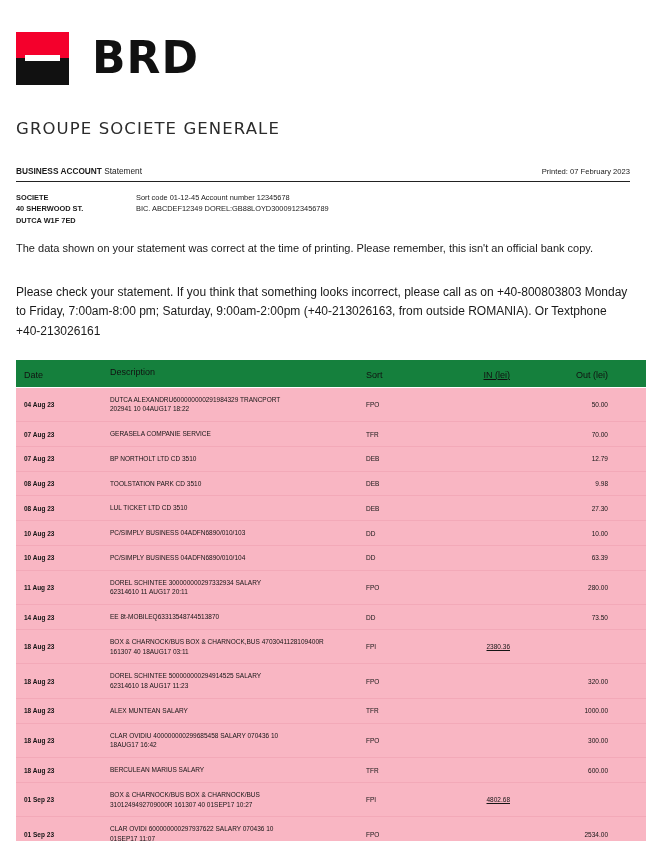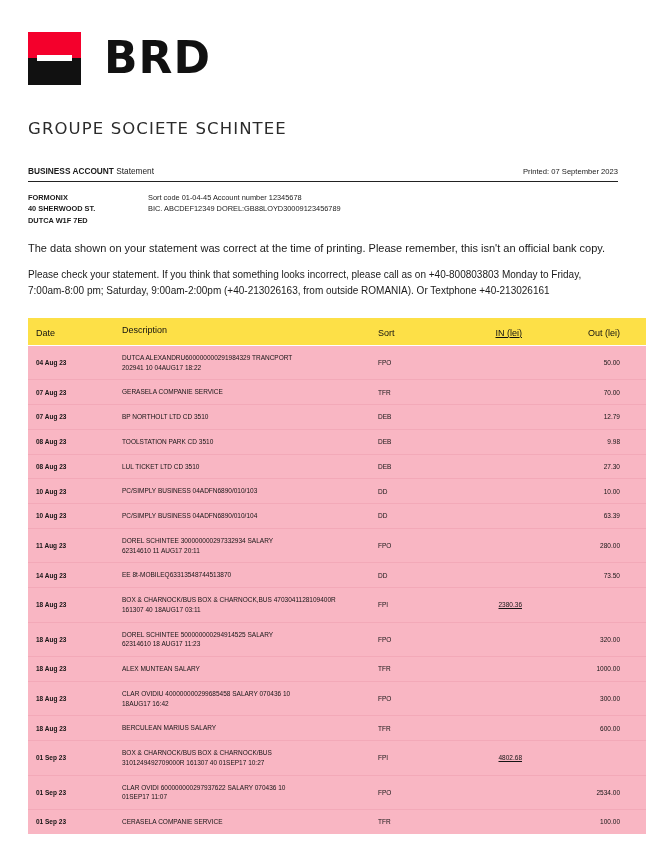--- a/index.html
+++ b/index.html
@@ -12,21 +12,21 @@
     height: 841px;
     font-family: "Liberation Sans", sans-serif;
     color: #1a1a1a;
     position: relative;
     overflow: hidden;
   }
   .page {
     width: 646px;
     height: 669px;
     box-sizing: border-box;
-    padding: 0 28px;
+    padding: 0 16px;
     position: relative;
   }
 
   
   .logo-row {
     display: flex;
     align-items: center;
     padding-top: 27px;
     height: 62px;
   }
@@ -101,35 +101,35 @@
     flex: 0 0 auto;
   }
   .acct-col { flex: 1 1 auto; }
 
   .note {
     margin-top: 14px;
     font-size: 11px;
     line-height: 1.5;
   }
   .note2 {
-    margin-top: 10px;
-    font-size: 10px;
+    margin-top: 26px;
+    font-size: 12px;
     line-height: 1.62;
   }
 
   
   .table {
     margin-top: 19px;
     width: 100%;
     border-collapse: collapse;
     table-layout: fixed;
     background: #f9b6c3;
   }
   .table th {
-    background: #fde047;
+    background: #15803d;
     font-weight: normal;
     font-size: 9px;
     color: #111;
     padding: 6px 0 7px 0;
     vertical-align: bottom;
     border-bottom: 1.4px solid #ffffff;
   }
   .table td {
     background: #f9b6c3;
     font-size: 6.5px;
@@ -163,36 +163,36 @@
 
   <div class="logo-row">
     <div class="logo-mark">
       <div class="top"></div>
       <div class="bottom"></div>
       <div class="bar"></div>
     </div>
     <div class="logo-text">BRD</div>
   </div>
 
-  <div class="groupe">GROUPE SOCIETE SCHINTEE</div>
+  <div class="groupe">GROUPE SOCIETE GENERALE</div>
 
   <div class="title-row">
     <div class="title-left"><span>BUSINESS ACCOUNT</span><span class="small"> Statement</span></div>
-    <div class="title-right">Printed: 07 September 2023</div>
+    <div class="title-right">Printed: 07 February 2023</div>
   </div>
   <div class="rule"></div>
 
   <div class="addr-row">
     <div class="addr-col">
-      <div>FORMONIX</div>
+      <div>SOCIETE</div>
       <div>40 SHERWOOD ST.</div>
       <div>DUTCA W1F 7ED</div>
     </div>
     <div class="acct-col">
-      <div>Sort code 01-04-45  Account number 12345678</div>
+      <div>Sort code 01-12-45  Account number 12345678</div>
       <div>BIC. ABCDEF12349   DOREL:GB88LOYD30009123456789</div>
     </div>
   </div>
 
   <div class="note">The data shown on your statement was correct at the time of printing. Please remember, this isn't an official bank copy.</div>
   <div class="note2">Please check your statement. If you think that something looks incorrect, please call as on +40-800803803 Monday to Friday, 7:00am-8:00 pm; Saturday, 9:00am-2:00pm (+40-213026163, from outside ROMANIA). Or Textphone +40-213026161</div>
 
   <table class="table">
     <thead>
       <tr>

